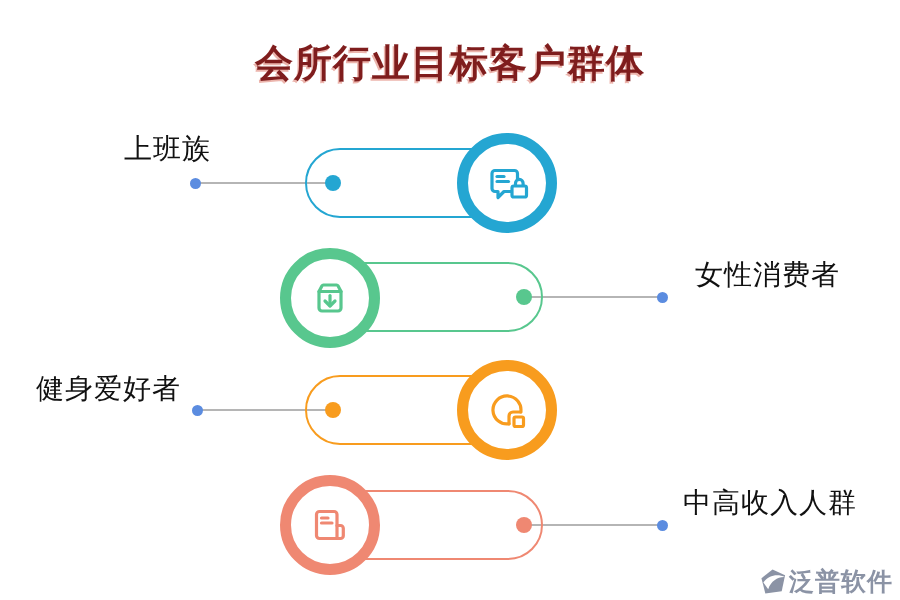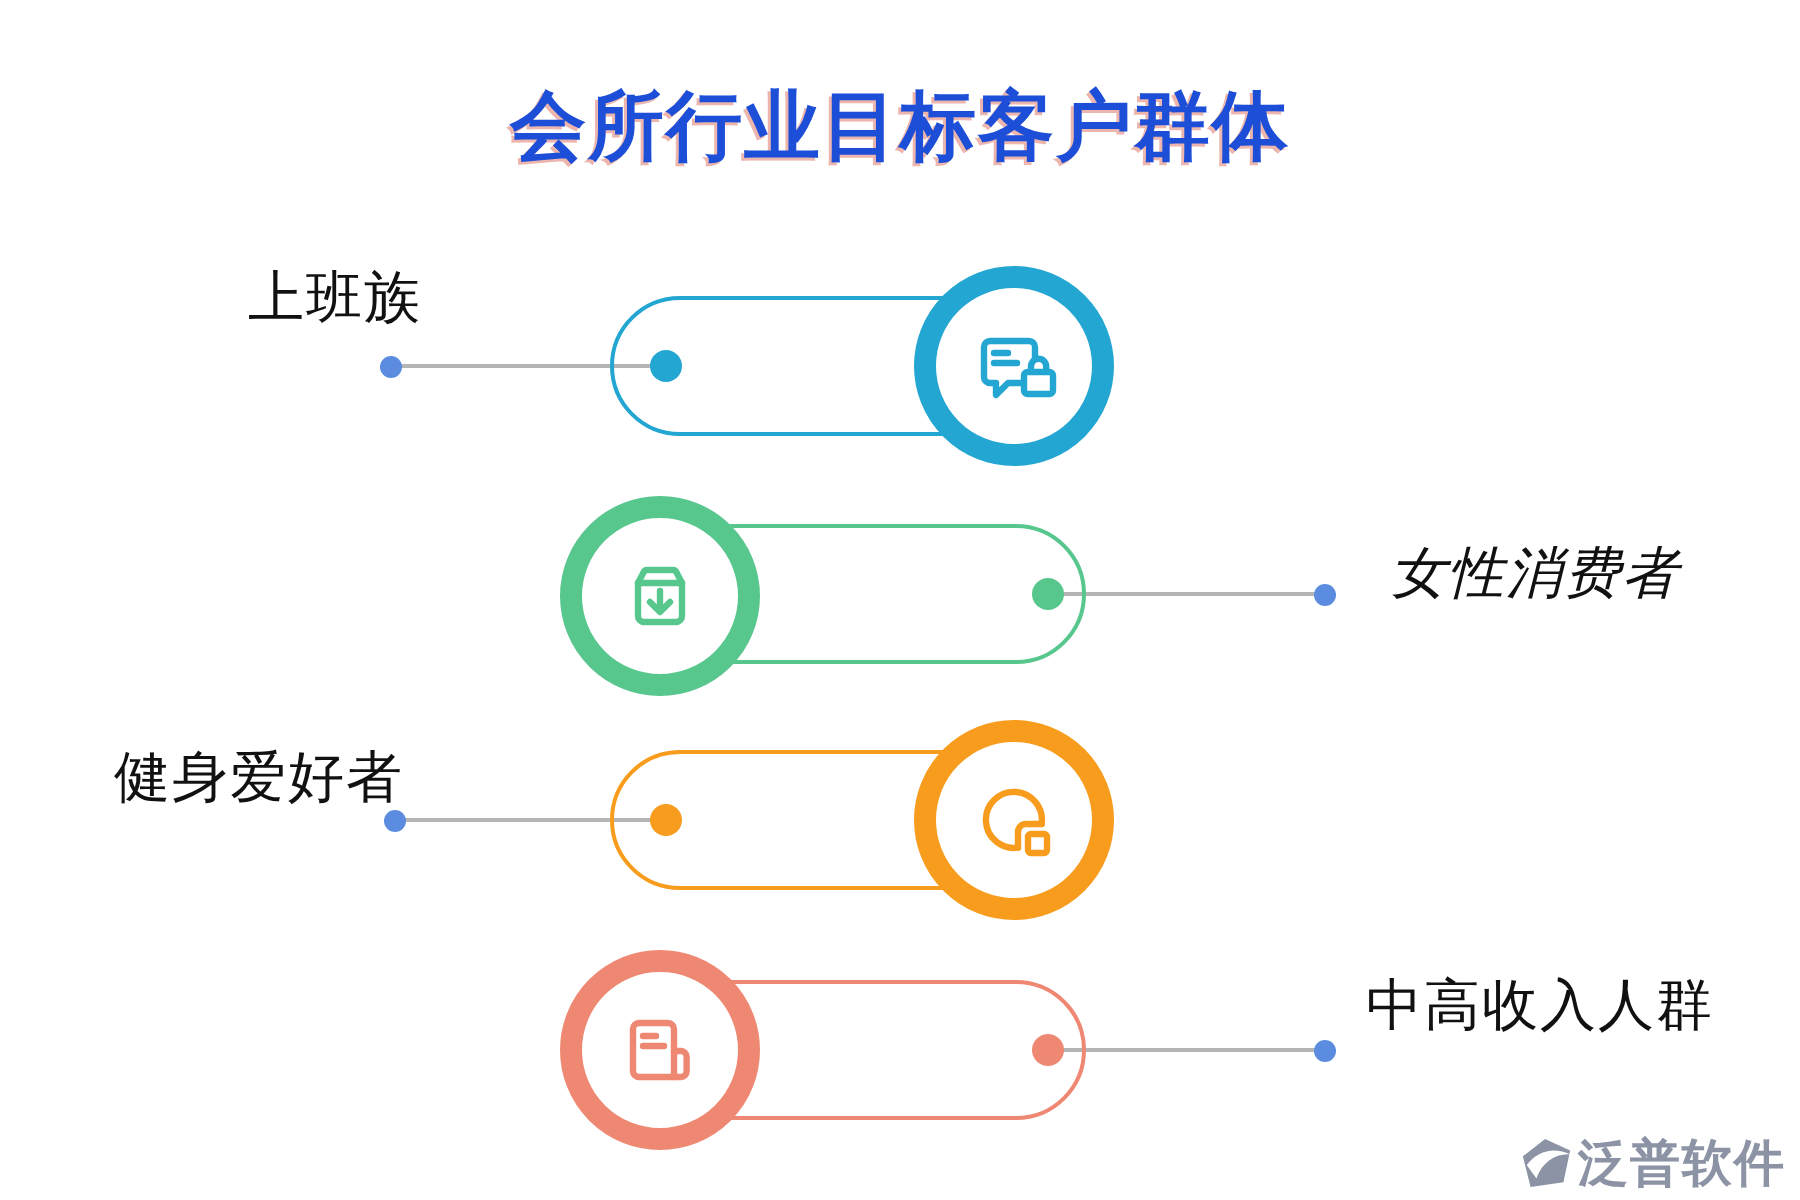--- a/index.html
+++ b/index.html
@@ -2,21 +2,21 @@
 <html><head>
 <meta charset="utf-8">
 <style>
   html,body{margin:0;padding:0;background:#fff;}
   #stage{
     position:relative;width:900px;height:600px;background:#ffffff;overflow:hidden;
     font-family:"DejaVu Serif","Liberation Serif",serif;
   }
   .title{
     position:absolute;top:38px;left:0;width:900px;text-align:center;
-    font-size:38px;font-weight:bold;color:#1d4ed8;letter-spacing:1px;
+    font-size:38px;font-weight:bold;color:#7f1d1d;letter-spacing:1px;
     text-shadow:-1.5px 1.5px 0 rgba(205,60,40,.38);
   }
   .row-label{
     position:absolute;font-size:28px;color:#111;white-space:nowrap;letter-spacing:1px;
   }
   .pill{
     position:absolute;height:70px;border:2px solid var(--c);border-radius:35px;
     box-sizing:border-box;background:transparent;z-index:1;
   }
   .conn-line{
@@ -74,25 +74,25 @@
       <svg width="48" height="48" viewBox="0 0 48 48">
         <path class="icon-stroke" d="M13 17.5 L16 11.8 a1.6 1.6 0 0 1 1.4 -0.8 h13.2 a1.6 1.6 0 0 1 1.4 0.8 L35 17.5 V34 a3 3 0 0 1 -3 3 H16 a3 3 0 0 1 -3 -3 Z"></path>
         <line class="icon-stroke" x1="13" y1="17.5" x2="35" y2="17.5"></line>
         <line class="icon-stroke" x1="24" y1="21.5" x2="24" y2="31.5"></line>
         <path class="icon-stroke" d="M19 27 l5 5 5 -5"></path>
       </svg>
     </div>
     <span class="big-dot" style="left:516px;top:289px;"></span>
     <span class="conn-line" style="left:524px;top:296px;width:138px;"></span>
     <span class="mini-dot" style="left:657px;top:292px;"></span>
-    <div class="row-label" style="left:695px;top:268px;font-style:italic;">女性消费者</div>
+    <div class="row-label" style="left:695px;top:256px;">女性消费者</div>
   </div>
 
   <div style="--c: #f89c1e;">
-    <div class="row-label" style="left:57px;top:370px;">健身爱好者</div>
+    <div class="row-label" style="left:36px;top:370px;">健身爱好者</div>
     <span class="mini-dot" style="left:192px;top:405px;"></span>
     <span class="conn-line" style="left:197px;top:409px;width:136px;"></span>
     <div class="pill" style="left:305px;top:375px;width:242px;"></div>
     <span class="big-dot" style="left:325px;top:402px;"></span>
     <div class="ring" style="left:457px;top:360px;">
       <svg width="48" height="48" viewBox="0 0 48 48">
         <path class="icon-stroke" d="M37.8 26 A14 14 0 1 0 26 37.8"></path>
         <path class="icon-stroke" d="M37.8 26 H30 a4 4 0 0 0 -4 4 V37.8"></path>
         <rect class="icon-stroke" x="31" y="31" width="9.5" height="9.5" rx="1.5"></rect>
       </svg>

